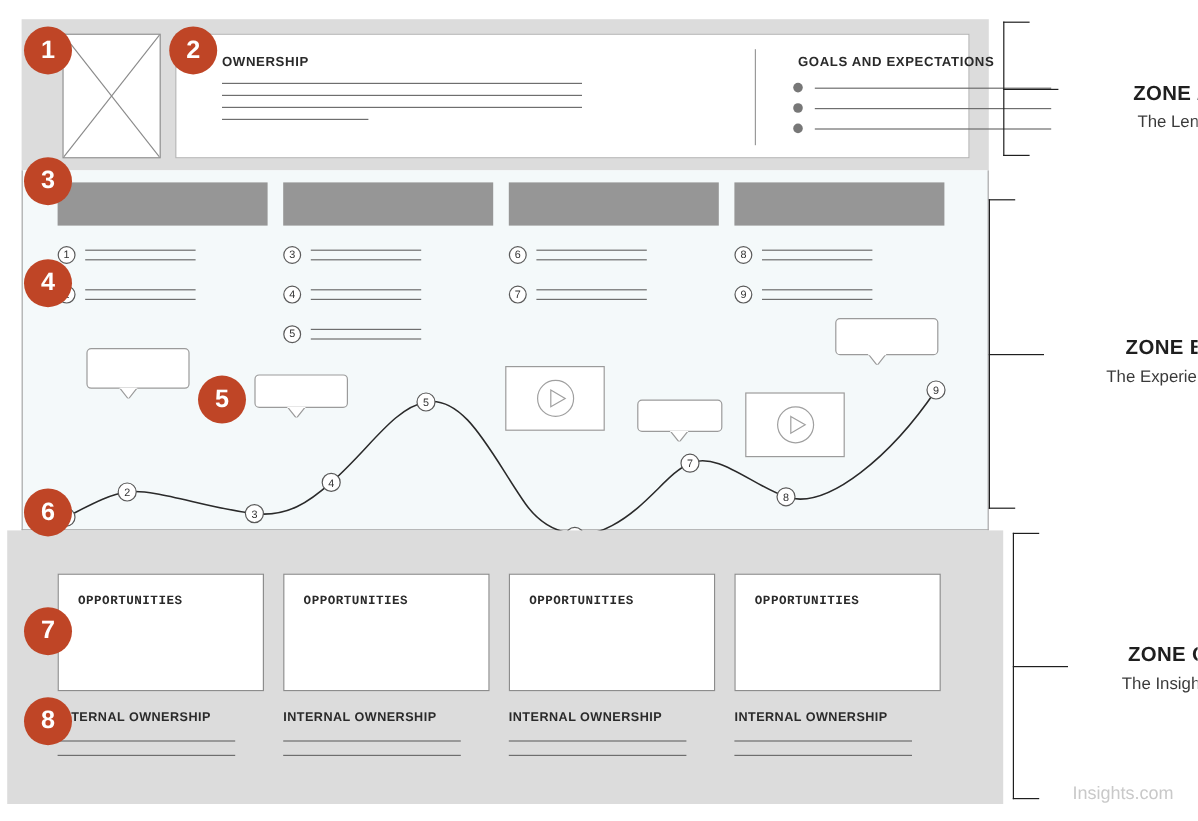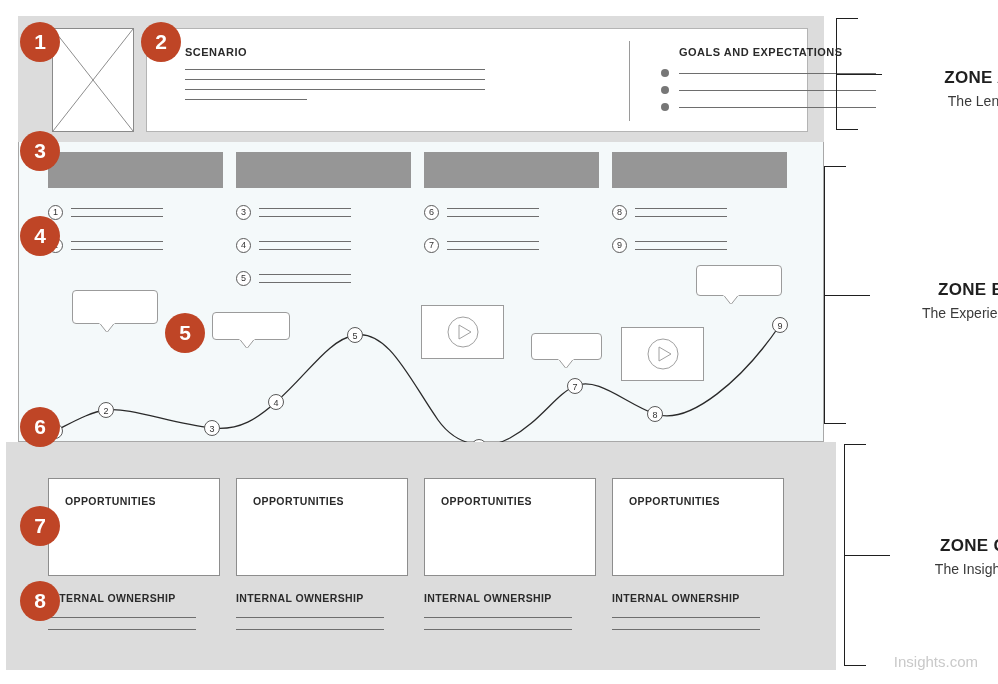--- a/index.html
+++ b/index.html
@@ -46,21 +46,21 @@
     position:absolute; left:482px; top:12px; width:1px; height:80px;
     background:#9a9a9a;
   }
   .lens-col { position:absolute; top:0; height:100%; }
   .col-scenario { left:0; width:470px; }
   .col-goals { left:496px; width:330px; }
   .card-title {
     font-size:11px; font-weight:bold; letter-spacing:0.5px;
     color:#2a2a2a; margin:17px 0 0 38px;
   }
-  .goals .card-title { margin-left:36px; }
+  .goals .card-title { margin-left:22px; }
 
   .rule-stack { margin:11px 0 0 38px; }
   .goals .rule-stack { margin-left:18px; }
   .rule { height:1px; background:#6e6e6e; margin-bottom:9px; }
 
   .bullet-row { display:flex; align-items:center; margin-bottom:9px; }
   .bullet-dot {
     width:8px; height:8px; border-radius:50%;
     background:#777777; flex:0 0 auto; margin-right:10px;
   }
@@ -111,21 +111,21 @@
   .vid svg { display:block; }
 
   
   .curve { position:absolute; left:18px; top:300px; width:806px; height:145px; }
   .curve svg { display:block; }
   .cpt-num { font-size:9px; fill:#333333; font-family:"Liberation Sans", sans-serif; }
 
   
   .opp-card {
     position:absolute; top:478px; width:172px; height:98px;
-    background:#ffffff; border:1px solid #8d8d8d;
+    background:#ffffff; border:1px solid #8d8d8d;font-family:Liberation Mono, monospace;
   }
   .oc0 { left:48px; } .oc1 { left:236px; } .oc2 { left:424px; } .oc3 { left:612px; }
   .opp-title {
     font-size:10.5px; font-weight:bold; letter-spacing:0.4px;
     color:#2a2a2a; margin:16px 0 0 16px;
   }
 
   .own-block { position:absolute; top:592px; width:172px; }
   .ob0 { left:48px; } .ob1 { left:236px; } .ob2 { left:424px; } .ob3 { left:612px; }
   .own-title {
@@ -173,21 +173,21 @@
     <svg viewBox="0 0 82 104" preserveAspectRatio="none">
       <line x1="0" y1="0" x2="82" y2="104" stroke="#8a8a8a" stroke-width="1"></line>
       <line x1="82" y1="0" x2="0" y2="104" stroke="#8a8a8a" stroke-width="1"></line>
     </svg>
   </div>
 
   <div class="lens-card">
     <div class="lens-divider"></div>
 
     <div class="lens-col col-scenario scenario">
-      <div class="card-title">SCENARIO</div>
+      <div class="card-title">OWNERSHIP</div>
       <div class="rule-stack">
         <div class="rule" style="width:300px"></div>
         <div class="rule" style="width:300px"></div>
         <div class="rule" style="width:300px"></div>
         <div class="rule" style="width:122px"></div>
       </div>
     </div>
 
     <div class="lens-col col-goals goals">
       <div class="card-title">GOALS AND EXPECTATIONS</div>

